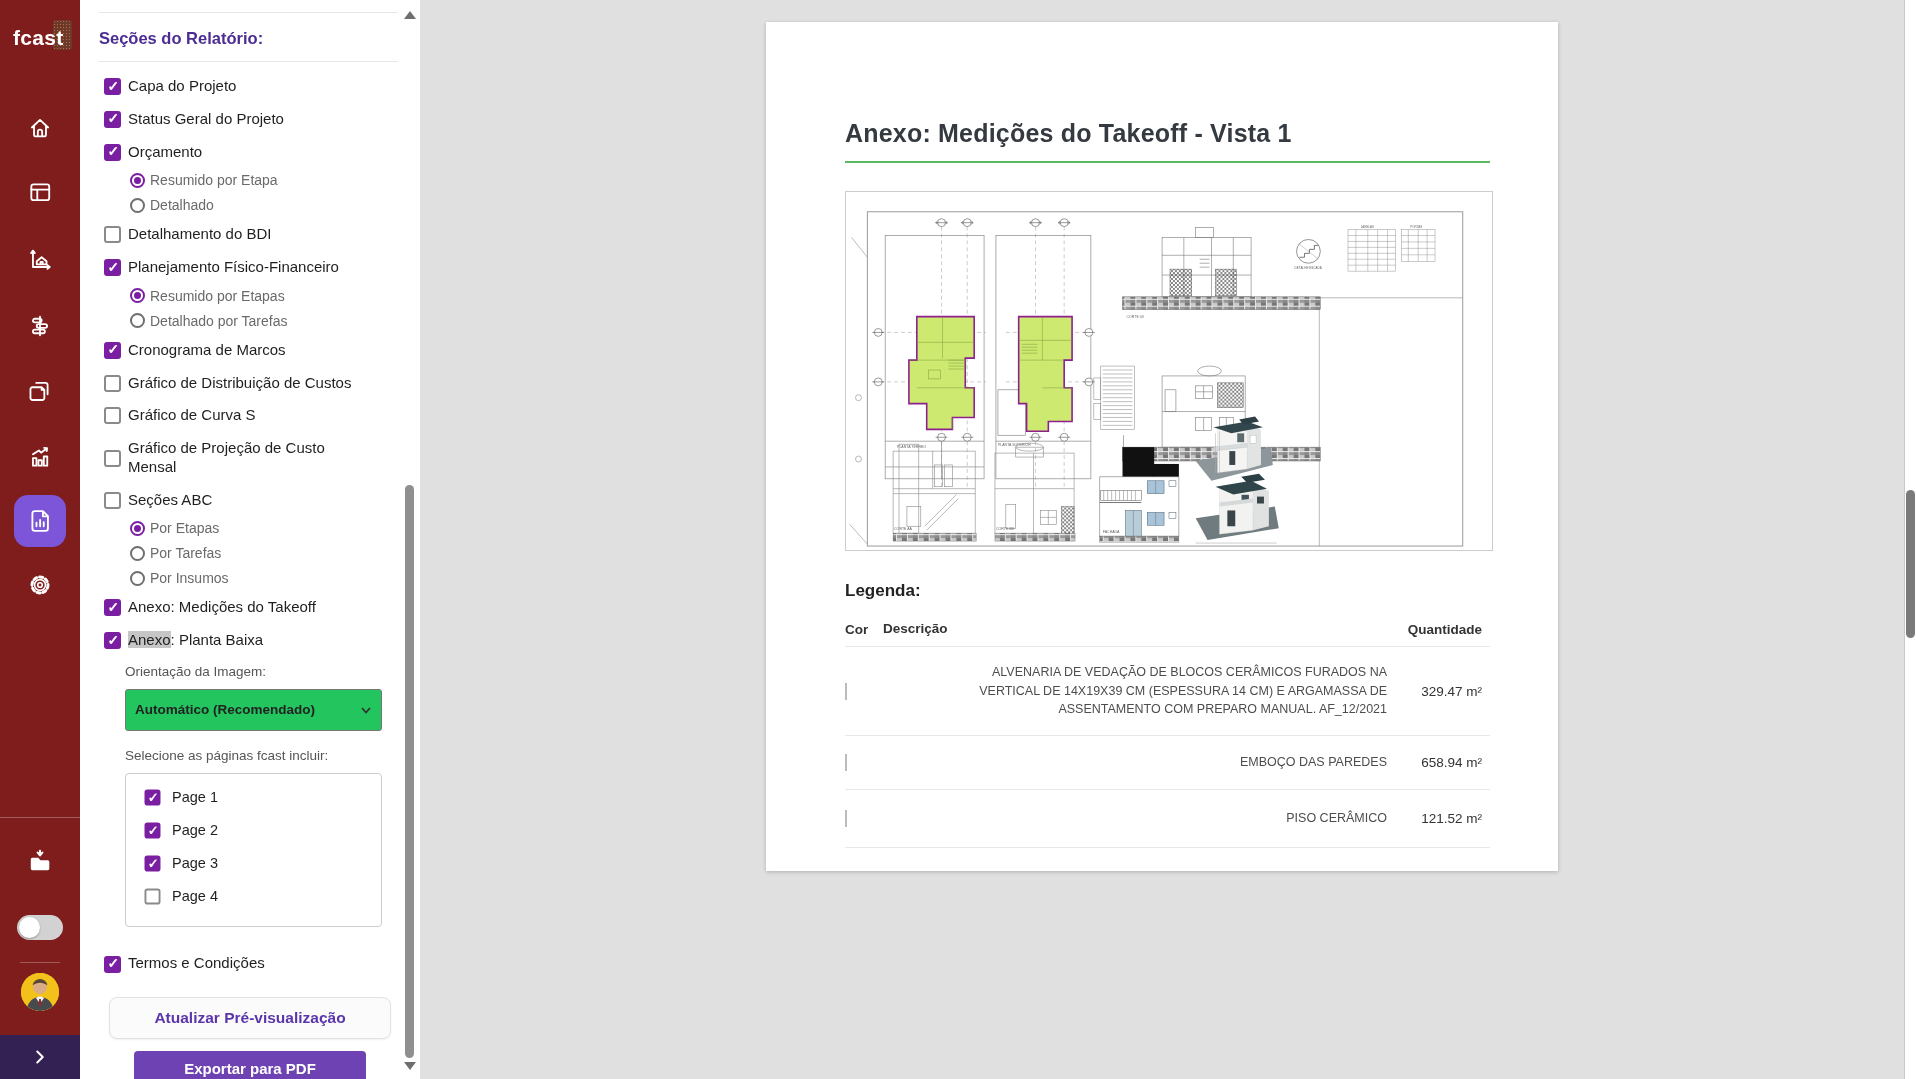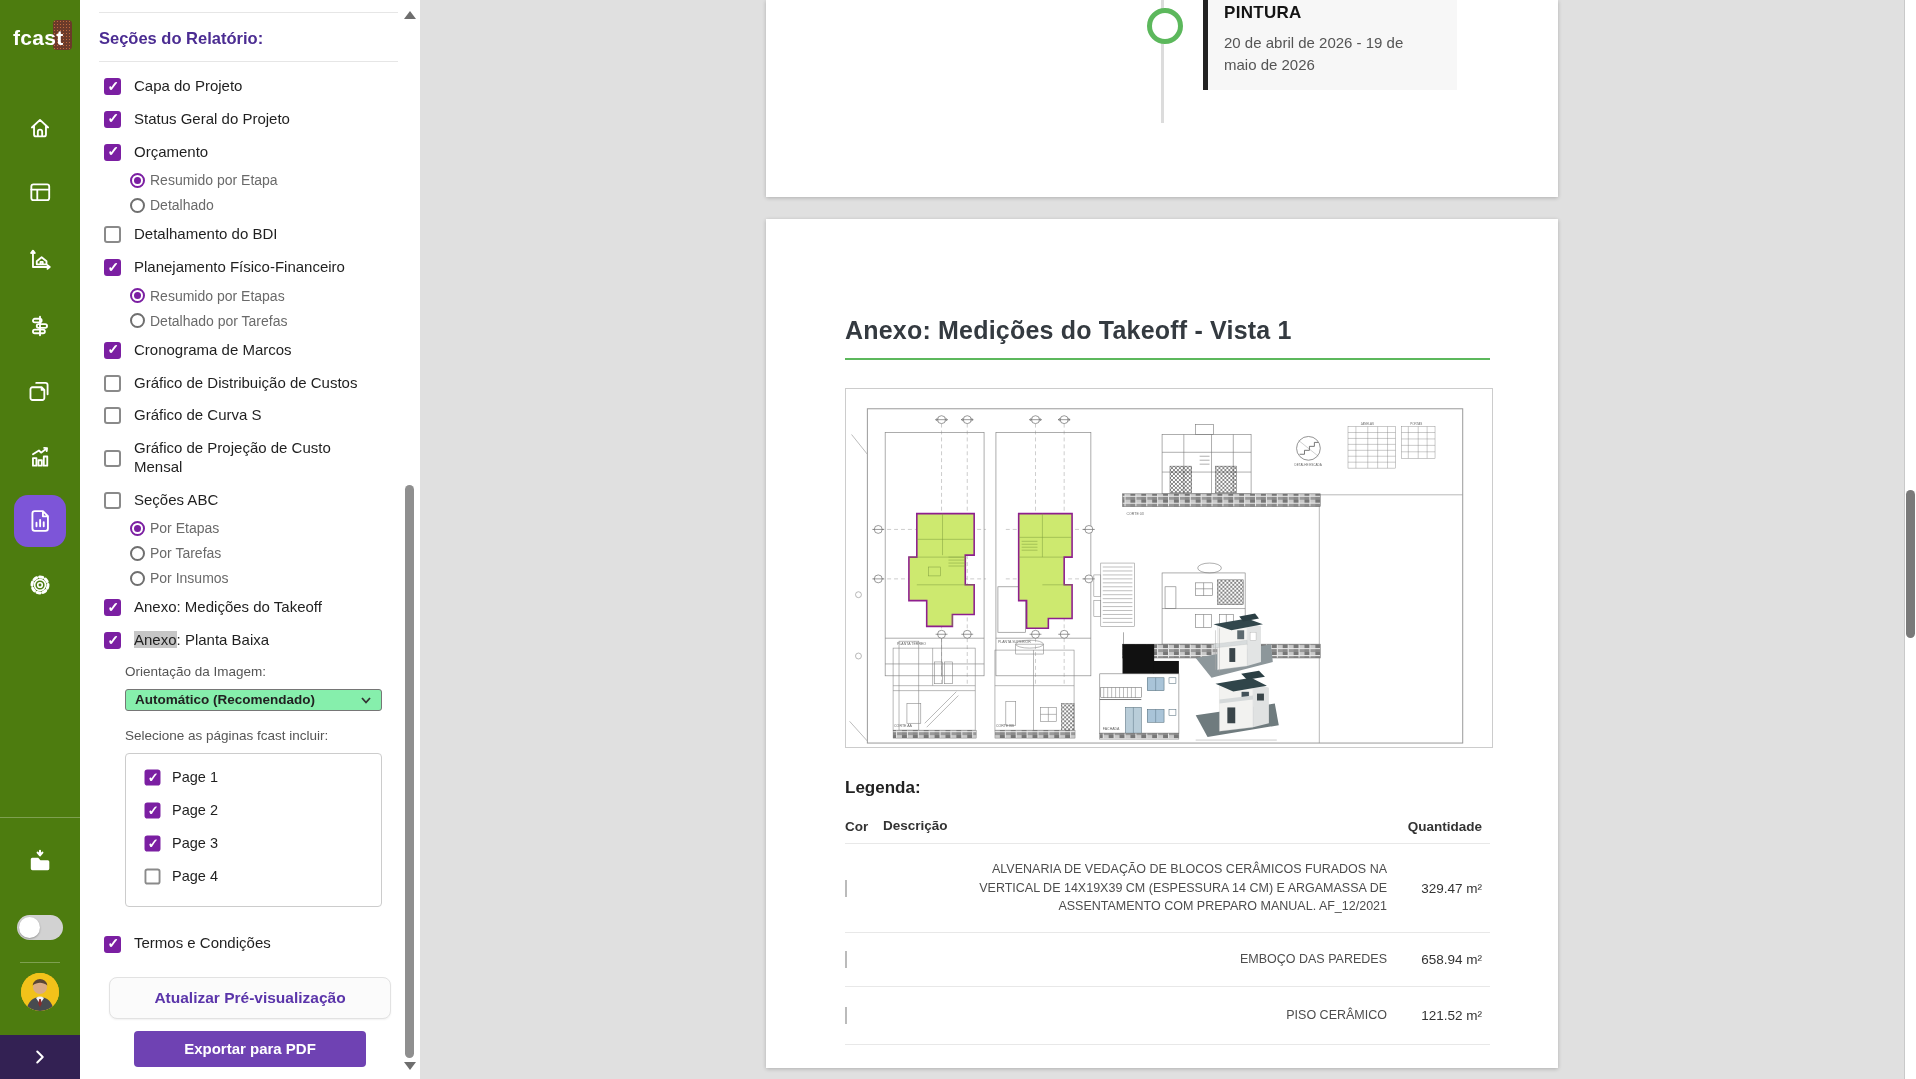--- a/index.html
+++ b/index.html
@@ -1,20 +1,20 @@
 <!DOCTYPE html>
 <html><head>
 <meta charset="utf-8">
 <style>
   * { box-sizing: border-box; margin: 0; padding: 0; }
   html,body { width:1916px; height:1079px; overflow:hidden; }
   body { font-family:"Liberation Sans",sans-serif; background:#e0e0e0; display:flex; }
 
   
-  .sidebar { width:80px; flex:0 0 80px; background:#4d7c0f; position:relative; color:#fff;text-align:right; }
+  .sidebar { width:80px; flex:0 0 80px; background:#7f1d1d; position:relative; color:#fff;text-align:right; }
   .logo { position:absolute; top:14px; left:0; width:80px; height:46px; }
   .logo-text { position:absolute; left:13px; top:12px; font-size:21px; font-weight:bold; color:#fff; letter-spacing:.3px; }
   .logo-blob { position:absolute; left:53px; top:6px; width:19px; height:30px; border-radius:4px;
     background-color:#6b3a2a; background-image:radial-gradient(#c06a3e 1px, rgba(0,0,0,0) 1px); background-size:3px 3px; }
   .sb-icon { position:absolute; left:27px; width:26px; height:26px; cursor:pointer; }
   .sb-icon svg { width:26px; height:26px; stroke:#fff; fill:none; stroke-width:1.7; stroke-linecap:round; stroke-linejoin:round; }
   .sb-tile { position:absolute; left:14px; top:495px; width:52px; height:52px; background:#7d55d8; border-radius:14px;
     display:flex; align-items:center; justify-content:center; cursor:pointer; }
   .sb-tile svg { width:28px; height:28px; stroke:#fff; fill:none; stroke-width:1.6; stroke-linecap:round; stroke-linejoin:round; }
   .sb-div { position:absolute; left:0; width:80px; height:1px; background:rgba(255,255,255,.28); }
@@ -30,29 +30,29 @@
   .panel-inner { padding-top:12px; }
   .hr { border:none; border-top:1px solid #e6e6e6; margin:0 22px 0 19px; }
   .panel h2 { margin:16px 16px 13px 19px; font-size:16.5px; color:#4b2c92; }
   .list { margin-top:15px; }
   .crow { display:flex; align-items:flex-start; margin:0 0 14px 24px; cursor:pointer; }
   .crow.center { align-items:center; }
   .cb { flex:0 0 17px; width:17px; height:17px; border:2px solid #8a8a8a; border-radius:3px; background:#fff; margin-top:1px; }
   .cb.on { background:#7b1fa2; border-color:#7b1fa2; position:relative; }
   .cb.on::after { content:"✓"; position:absolute; left:1.5px; top:-2.5px; color:#fff; font-size:14px; font-weight:bold; }
   .cb.sm { transform:scale(.94); }
-  .clabel { margin-left:13px; font-size:15px; color:#1f1f1f; line-height:1.25; }
+  .clabel { margin-left:7px; font-size:15px; color:#1f1f1f; line-height:1.25; }
   .hl { background:#c6c6c6; }
   .rrow { display:flex; align-items:center; margin:-3px 0 12px 50px; cursor:pointer;text-align:center; }
   .radio { flex:0 0 15px; width:15px; height:15px; border:2px solid #6f6f6f; border-radius:50%; position:relative; }
   .radio.on { border-color:#7b1fa2; }
   .radio.on::after { content:""; position:absolute; left:2px; top:2px; width:7px; height:7px; border-radius:50%; background:#7b1fa2; }
   .rlabel { margin-left:5px; font-size:14px; color:#6a6a6a; }
   .sublabel { margin:4px 0 10px 45px; font-size:13.5px; color:#555; }
-  .select { margin-left:45px; width:257px; height:22px; border:1px solid #767676; border-radius:3px; background:#86efac;
+  .select { margin-left:45px; width:257px; height:42px; border:1px solid #767676; border-radius:3px; background:#22c55e;
     display:flex; align-items:center; padding:0 9px; font-size:13.5px; font-weight:bold; color:#222; cursor:pointer; }
   .select svg { margin-left:auto; width:12px; height:12px; stroke:#333; fill:none; stroke-width:1.8; }
   .pages-box { margin-left:45px; margin-top:10px; width:257px; border:1px solid #ccc; border-radius:4px; padding:14px 0 6px 18px; }
   .prow { display:flex; align-items:center; margin-bottom:15px; cursor:pointer; }
   .plabel { margin-left:11px; font-size:14.5px; color:#1f1f1f; }
   .terms { margin-top:27px;align-items:flex-end; }
   .btn-secondary { display:block; margin:24px 0 0 29px; width:282px; height:42px; background:#fbfbfb; border:1px solid #e2e2e2;
     border-radius:8px; color:#5b35aa; font-weight:bold; font-size:15.5px; font-family:inherit; cursor:pointer; box-shadow:0 1px 2px rgba(0,0,0,.06); }
   .btn-primary { display:block; margin:12px 0 0 54px; width:232px; height:36px; background:#6f42b3; border:none;
     border-radius:4px; color:#fff; font-weight:bold; font-size:15px; font-family:inherit; cursor:pointer; }
@@ -312,28 +312,20 @@
 
   <div class="pscroll">
     <div class="ps-up"></div>
     <div class="ps-thumb"></div>
     <div class="ps-down"></div>
   </div>
 </section>
 
 <main class="main">
 
-  <div class="pagecard card1">
-    <div class="tl-line"></div>
-    <div class="tl-dot"></div>
-    <div class="mcard">
-      <h3>PINTURA</h3>
-      <p>20 de abril de 2026 - 19 de maio de 2026</p>
-    </div>
-  </div>
 
   <div class="pagecard card2">
     <h1 class="ptitle">Anexo: Medições do Takeoff - Vista 1</h1>
 
     <div class="drawbox">
       <svg viewBox="0 0 650 362">
         <defs>
           <pattern id="brick" width="11" height="7" patternUnits="userSpaceOnUse">
             <rect width="11" height="7" fill="#e8e8e8"></rect>
             <rect x="0" y="0" width="5" height="3" fill="#777"></rect>

